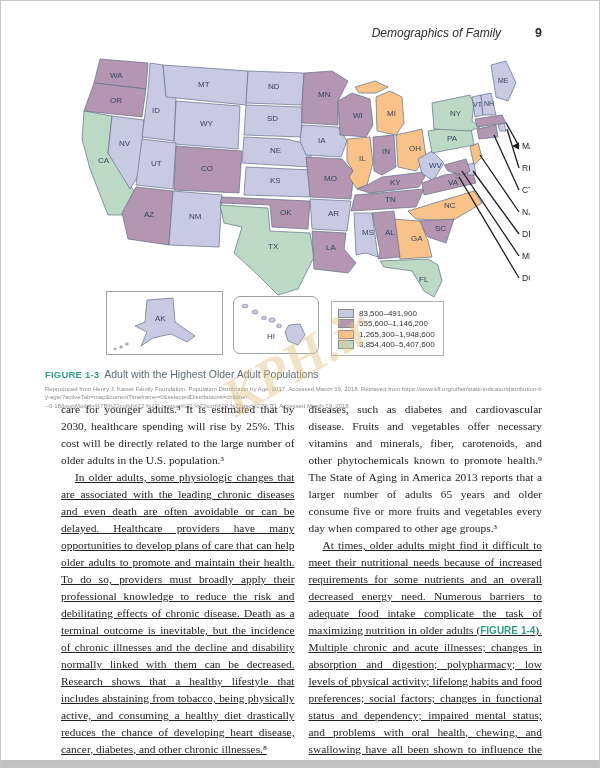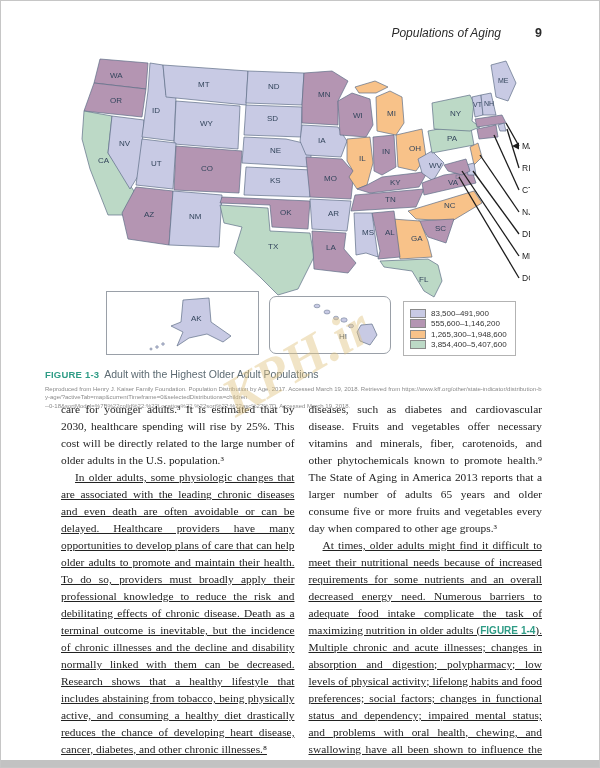--- a/index.html
+++ b/index.html
@@ -11,21 +11,21 @@
   .bottom-edge{position:absolute;left:0;bottom:0;width:100%;height:7px;background:#c2c2c2;}
   .header{
     position:absolute;top:22px;left:60px;right:57px;text-align:right;
     font-family:"Liberation Sans",sans-serif;color:#2b2b2b;
   }
   .running-head{font-style:italic;font-size:12px;}
   .page-number{font-weight:bold;font-size:12.5px;margin-left:34px;}
   .figure-block{position:absolute;top:50px;left:44px;right:57px;}
   .map-wrap{position:relative;margin-left:25px;width:460px;}
   .map-footer{display:flex;align-items:flex-start;margin-top:-14px;margin-left:36px;}
-  .inset{border:1px solid #9aa0a8;background:#fff;padding-left:36px;}
+  .inset{border:1px solid #9aa0a8;background:#fff;}
   .inset.ak{width:115px;height:62px;}
   .inset.hi{width:84px;height:56px;margin-left:10px;margin-top:5px;border-radius:7px;}
   .legend{
     border:1px solid #b3b3b3;background:#fff;margin-left:12px;margin-top:10px;
     padding:5px 8px 4px 6px;font-family:"Liberation Sans",sans-serif;font-size:8px;color:#333;
   }
   .legend-row{display:flex;align-items:center;margin:1.5px 0;}
   .legend-swatch{width:14px;height:7px;border:0.5px solid #8a8a8a;margin-right:5px;flex:0 0 auto;}
   .caption{margin-top:8px;font-family:"Liberation Sans",sans-serif;}
   .figlabel{color:#2f9c86;font-weight:bold;font-size:9.5px;letter-spacing:.2px;}
@@ -48,21 +48,21 @@
   .state-label{font-size:8px;fill:#33455c;}
   .small-label{font-size:7px;fill:#33455c;}
   .callout-label{font-size:8.5px;fill:#1c1c1c;}
 </style>
 </head>
 <body>
 
 <div class="page">
 
   <div class="header">
-    <span class="running-head">Populations of Aging</span><span class="page-number">9</span>
+    <span class="running-head">Demographics of Family</span><span class="page-number">9</span>
   </div>
 
   <div class="figure-block">
     <div class="map-wrap">
       <svg id="usmap" width="460" height="250" viewBox="0 0 460 250">
           <path d="M30,8 L78,12 L76,38 L24,32 Z" fill="#b495b2" stroke="#5f6f86" stroke-width="0.7" stroke-linejoin="round"></path>
           <text x="40" y="27" class="state-label">WA</text>
           <path d="M24,32 L76,38 L72,66 L14,60 Z" fill="#b495b2" stroke="#5f6f86" stroke-width="0.7" stroke-linejoin="round"></path>
           <text x="40" y="52" class="state-label">OR</text>
           <path d="M14,60 L42,65 L38,102 L64,140 L66,164 L38,164 L20,118 L12,88 Z" fill="#bcd9c6" stroke="#5f6f86" stroke-width="0.7" stroke-linejoin="round"></path>

